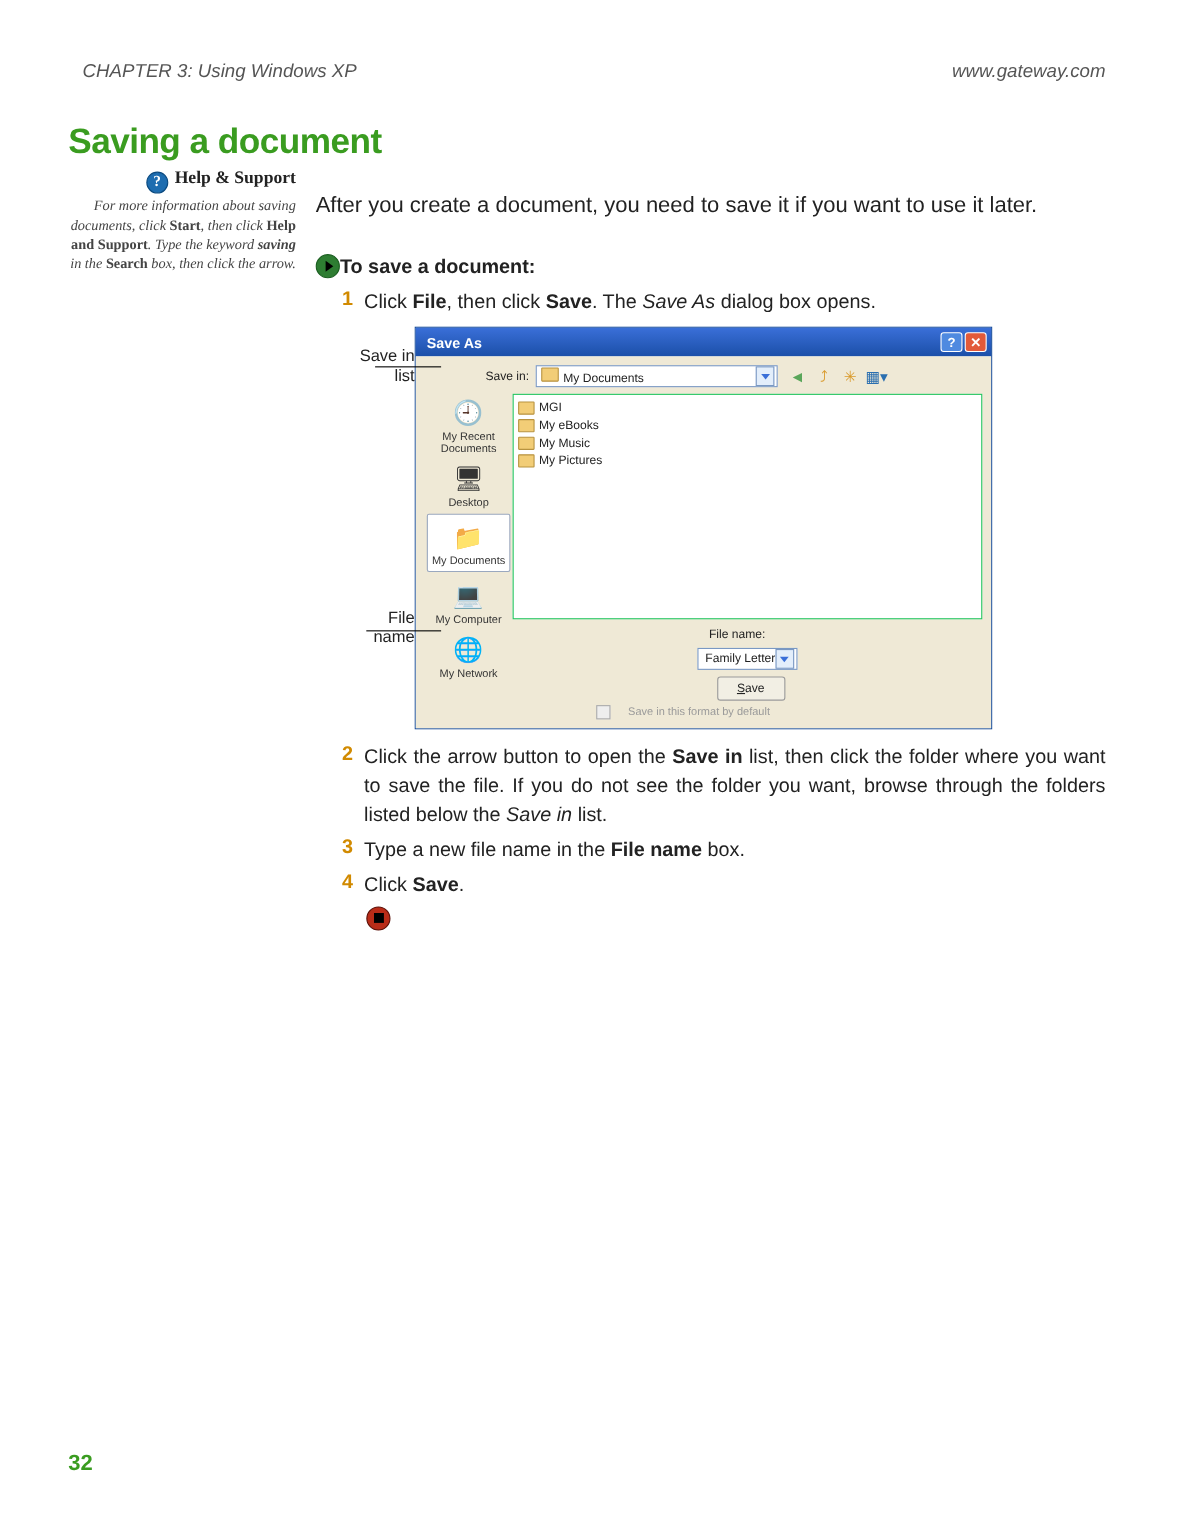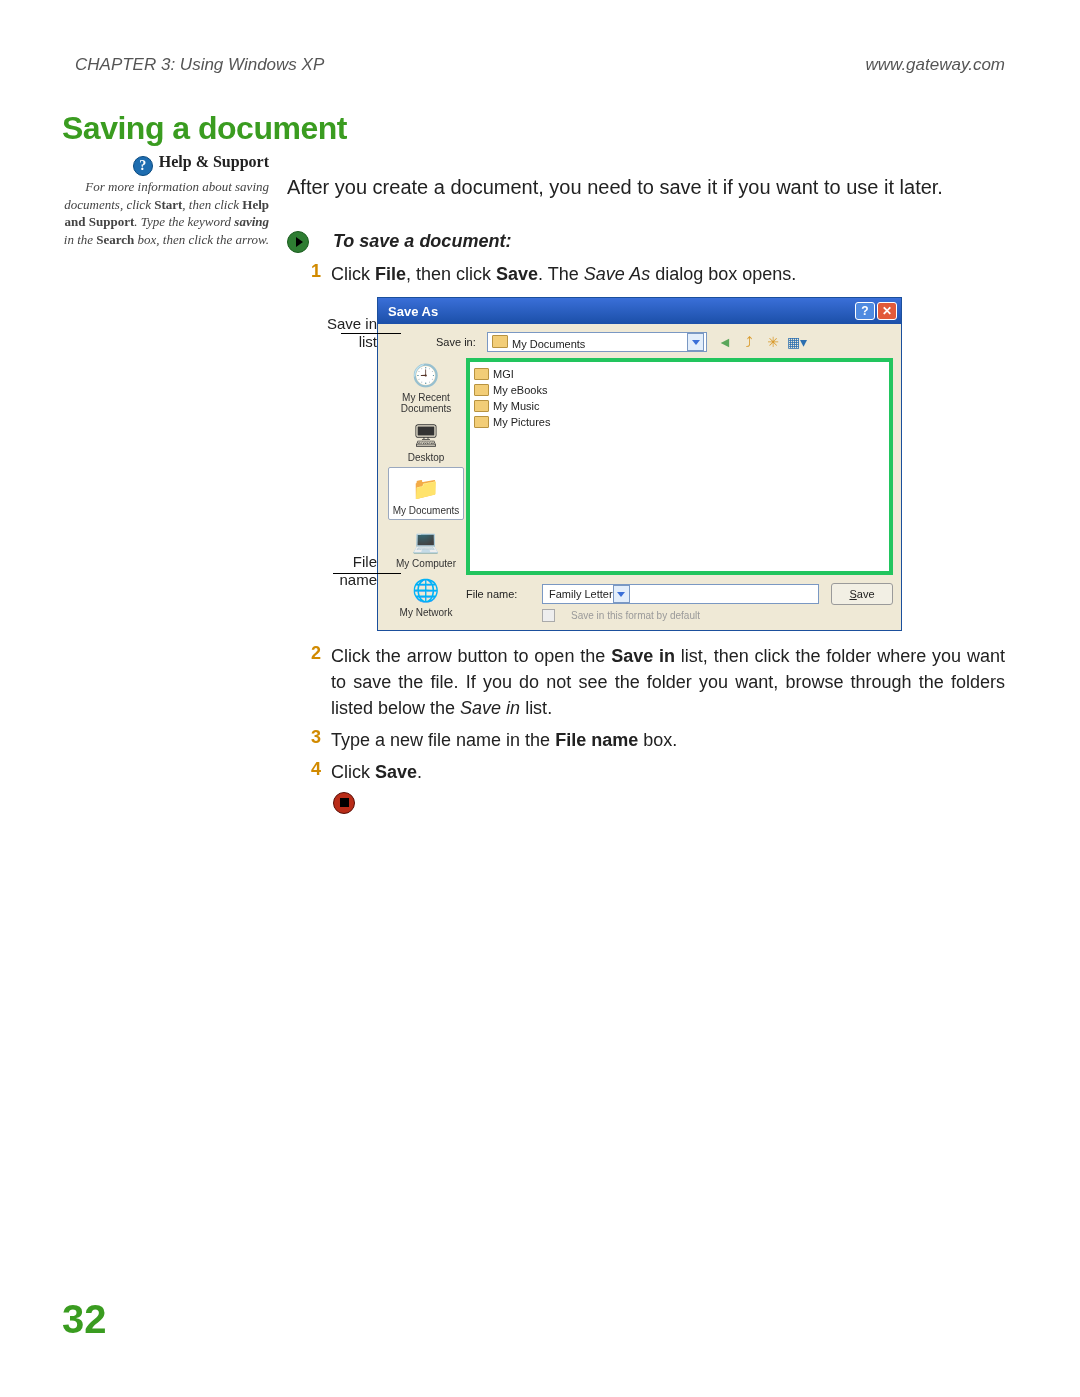--- a/index.html
+++ b/index.html
@@ -70,24 +70,23 @@
   .main {
     flex: 1;
   }
   .intro {
     font-size: 20px;
     line-height: 1.4;
     margin-bottom: 30px;
   }
   .procedure-head {
     display: flex;
-    align-items: flex-start;
-    gap: 24px;
+    align-items: center;
+    gap: 0;
     margin-bottom: 8px;
-    font-style: italic;
   }
   .green-arrow-circle {
     width: 20px;
     height: 20px;
     border-radius: 50%;
     background: #2e7d32;
     border: 1px solid #1b5e20;
     display: flex;
     align-items: center;
     justify-content: center;
@@ -187,21 +186,21 @@
   .dialog-body {
     background: #efe9d6;
     padding: 6px 8px 8px 8px;
   }
   .toolbar-row {
     display: flex;
     align-items: center;
     gap: 6px;
     padding: 2px 0 6px 50px;
   }
-  .toolbar-label { min-width: 45px; text-align: left; }
+  .toolbar-label { min-width: 45px; text-align: right; }
   .dropdown {
     flex: 0 0 220px;
     height: 20px;
     background: #fff;
     border: 1px solid #7a98c3;
     display: flex;
     align-items: center;
     justify-content: space-between;
     padding: 0 2px 0 4px;
     box-sizing: border-box;
@@ -249,28 +248,28 @@
   .place-icon {
     width: 32px;
     height: 28px;
     margin: 4px auto 2px auto;
     display:flex; align-items:center; justify-content:center;
     font-size: 22px;
   }
   .file-list {
     flex: 1;
     background: #fff;
-    border: 4px solid #22c55e;
+    border: 1px solid #22c55e;
     min-height: 195px;
     padding: 4px;
     margin-bottom: 4px;
   }
   .file-row { display: flex; align-items: center; gap: 4px; font-size: 11px; line-height: 16px; }
   .mini-folder { width: 13px; height: 10px; background: #f2cd77; border: 1px solid #b89340; border-radius: 1px; display:inline-block; }
-  .form-row { display: flex; align-items: center; gap: 6px; margin-top: 4px; }
+  .form-row { display: flex; align-items: center; gap: 6px; margin-top: 4px; flex-direction: column; }
   .form-row .lbl { width: 70px; font-size: 11px; }
   .form-row .input {
     flex: 1;
     height: 20px;
     background: #fff;
     border: 1px solid #7a98c3;
     display: flex;
     align-items: center;
     justify-content: flex-start;
     padding: 0 2px 0 6px;
@@ -291,21 +290,21 @@
   .checkbox-row { display:flex; align-items:center; gap:16px; font-size:10px; color:#9a9a9a; margin: 4px 0 0 76px; }
   .record-icon {
     width: 20px; height: 20px; border-radius: 50%; background: #b92c18; border: 1px solid #5a1008;
     display:flex; align-items:center; justify-content:center; margin: 6px 0 0 46px;
   }
   .record-icon::after { content:""; width: 9px; height: 9px; background:#000; }
   .page-number {
     position: absolute;
     bottom: 55px;
     left: 62px;
-    font-size: 40px;
+    font-size: 20px;
     font-weight: 700;
     color: #3a9c20;
   }
 </style>
 </head>
 <body>
 
 <div class="header-bar">
   <span>CHAPTER 3: Using Windows XP</span>
   <span>www.gateway.com</span>

